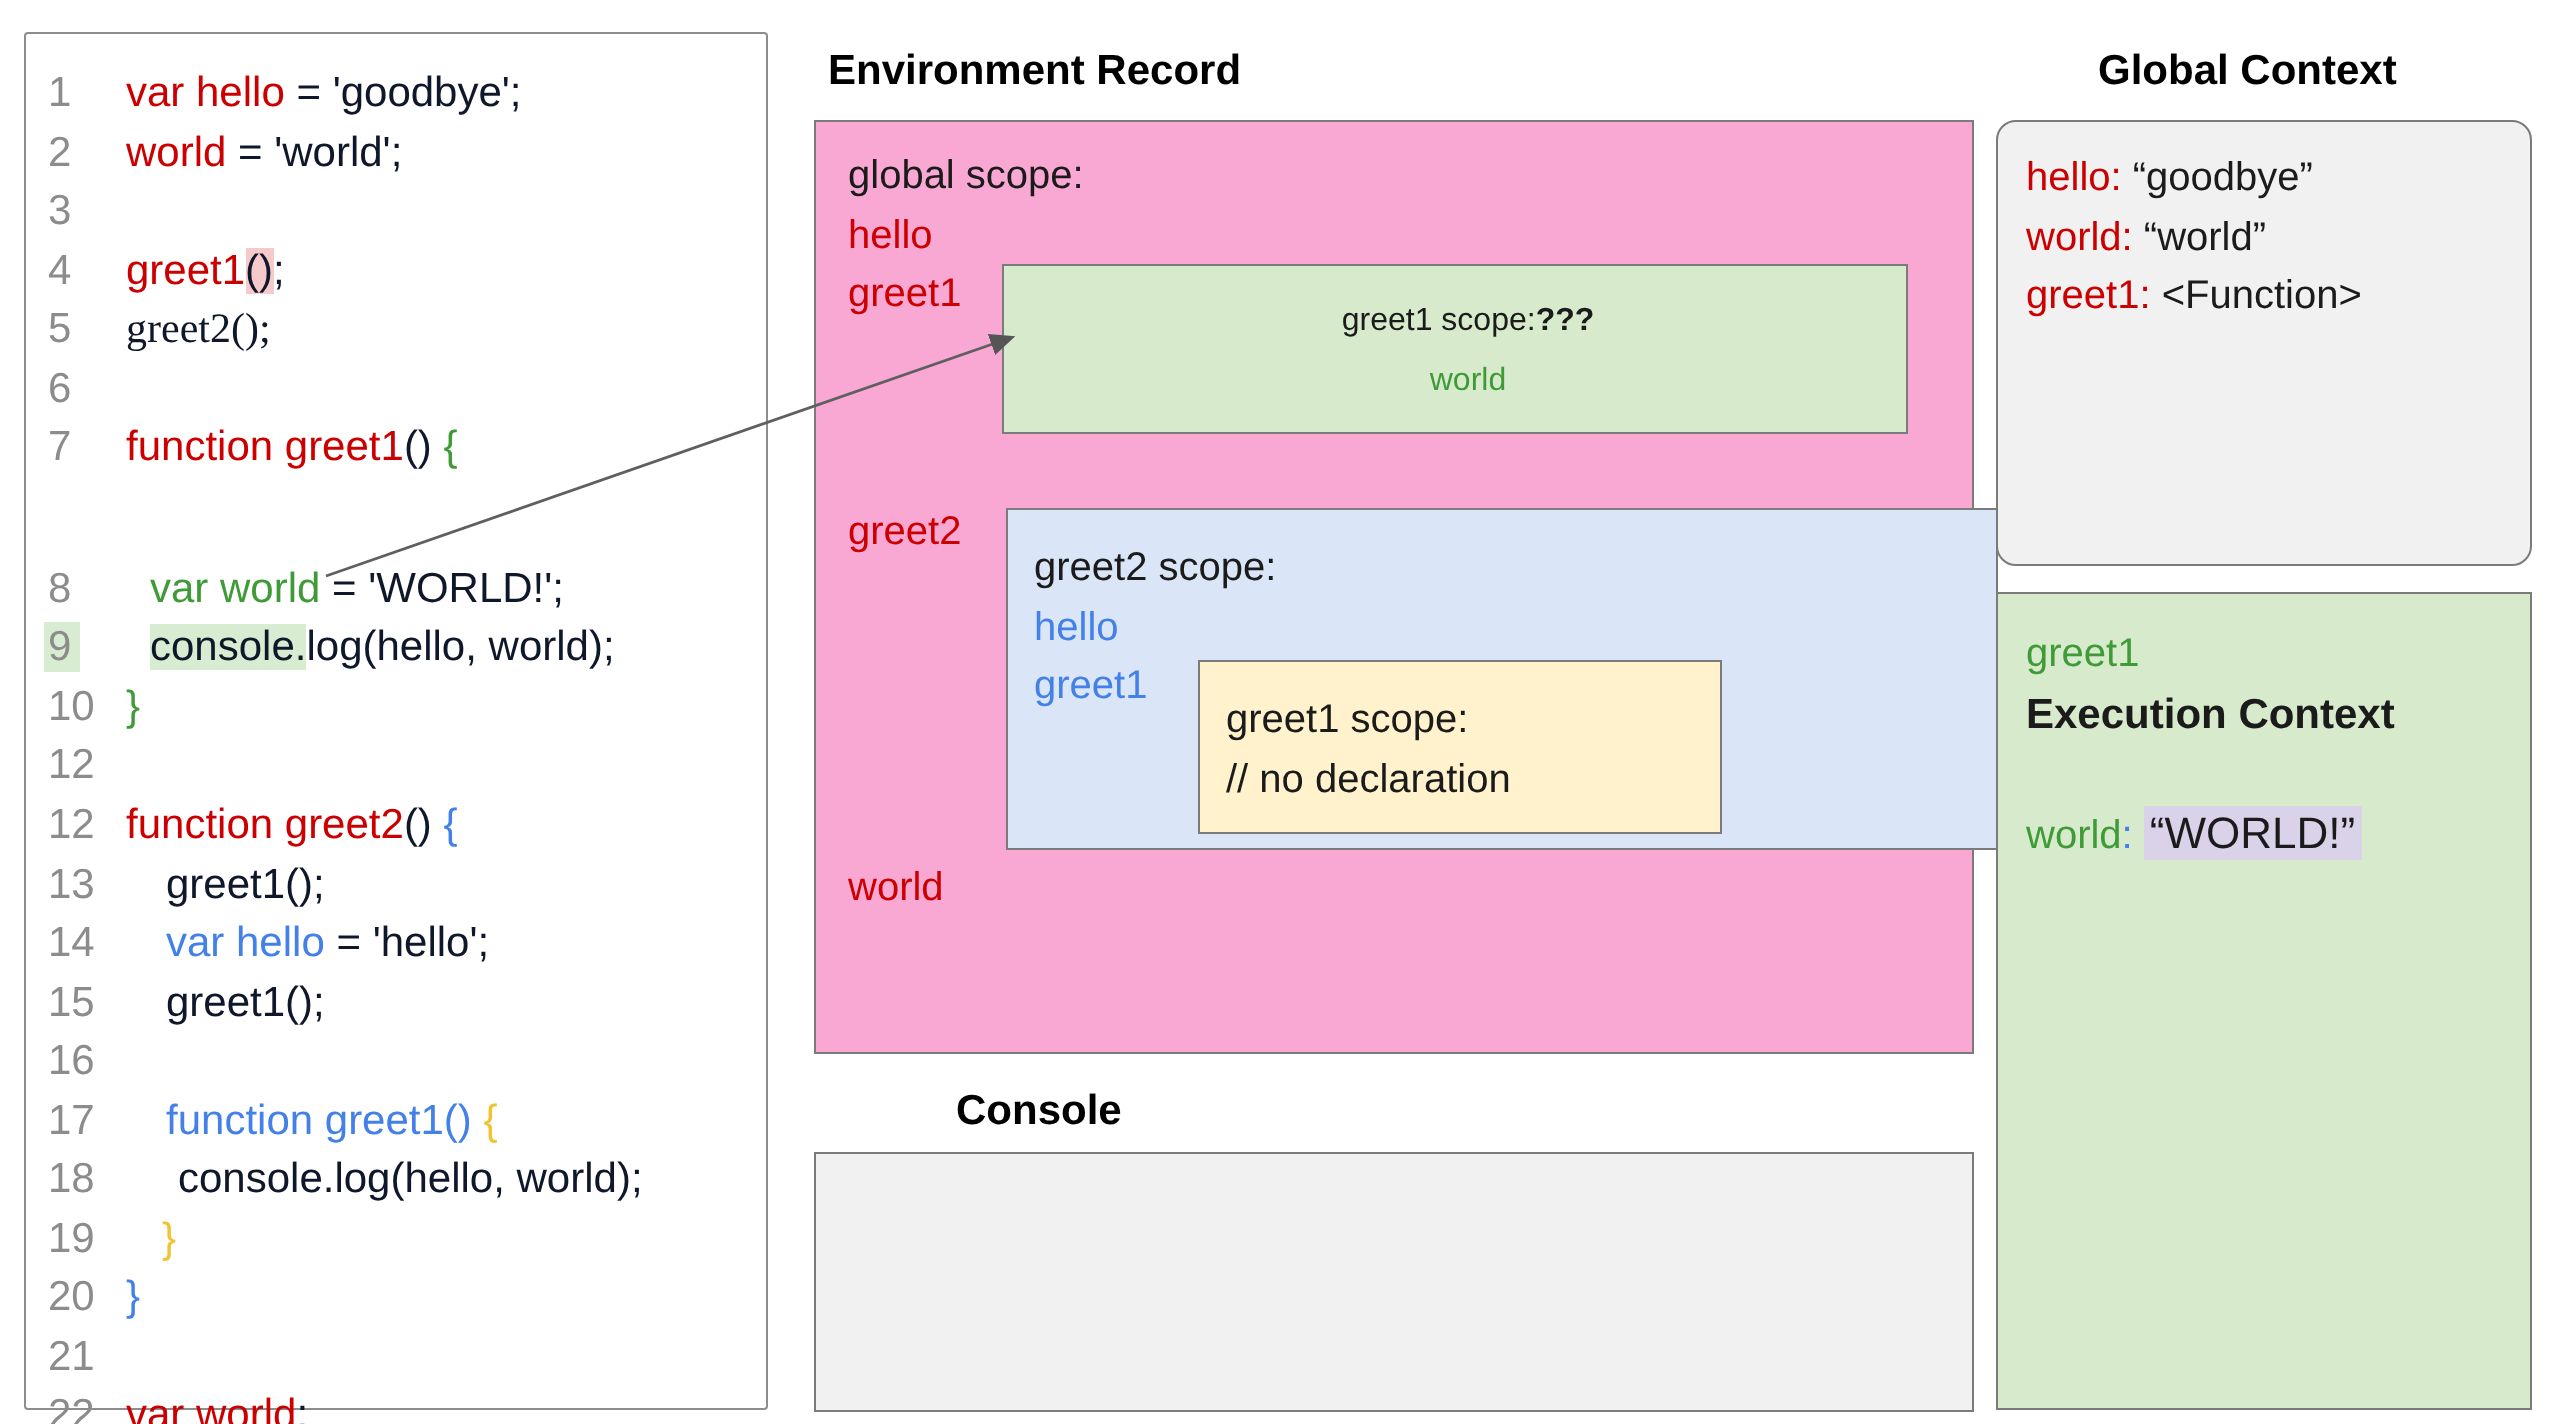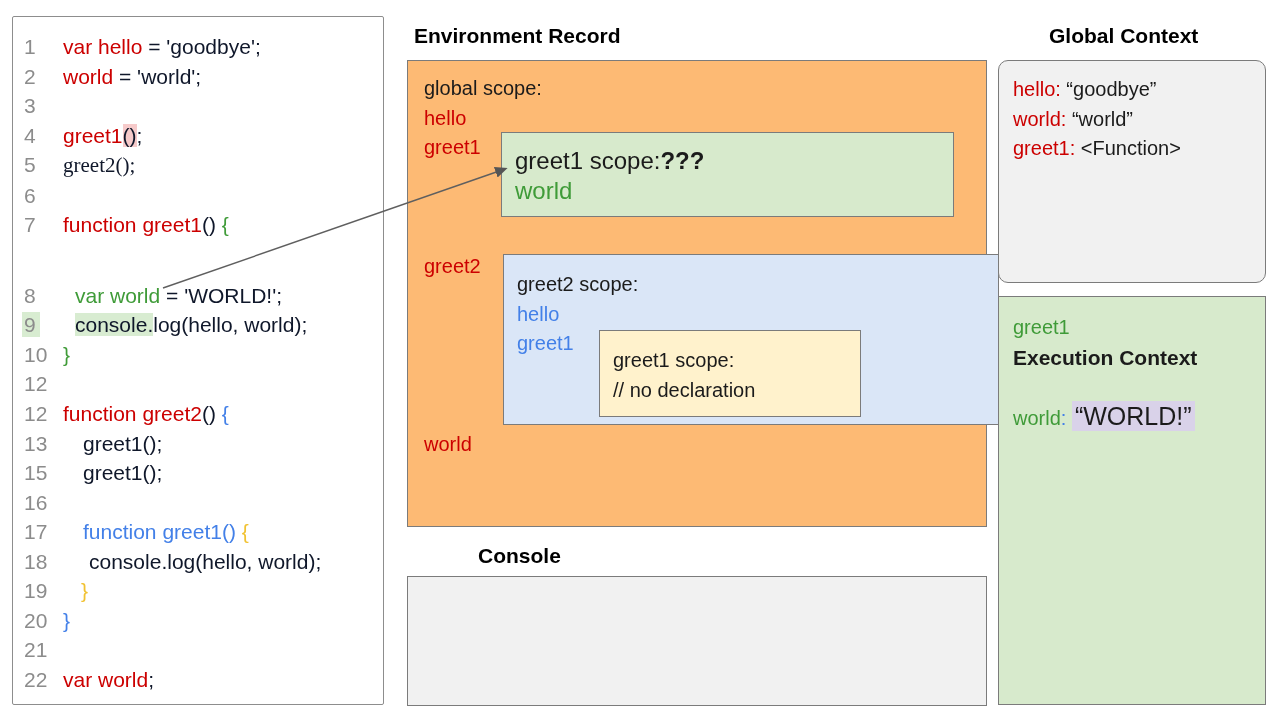--- a/index.html
+++ b/index.html
@@ -18,24 +18,24 @@
   .ln{width:39px;flex:none;color:#8c8c8c;}
   .ln .numhl{background:#d8ecd1;padding:1px 4px 1px 2px;margin-left:-2px;}
   .ct{flex:none;}
   .c-k{color:#0f172a}.c-red{color:#cc0000}.c-green{color:#3f9b38}
   .c-blue{color:#4380e8}.c-yellow{color:#f1c232}
   .h-pink{background:#f6caca}.h-green{background:#d8ecd1}
   
   .sec-title{position:absolute;font-size:21px;font-weight:bold;color:#000;}
   
   .box{position:absolute;box-sizing:border-box;border:1.5px solid #7b7b7b;}
-  .env-box{left:407px;top:60px;width:580px;height:467px;background:#fdba74;}
+  .env-box{left:407px;top:60px;width:580px;height:467px;background:#f9a8d4;}
   .env-label{position:absolute;left:16px;font-size:20px;line-height:29.5px;}
   .red-t{color:#cc0000}.green-t{color:#3f9b38}.blue-t{color:#4380e8}.black-t{color:#1b1b1b}
-  .greet1-box{left:93px;top:71px;width:453px;height:85px;background:#d7eacc;padding:13px 0 0 13px;font-size:24px;line-height:29.5px;}
+  .greet1-box{left:93px;top:71px;width:453px;height:85px;background:#d7eacc;padding:13px 0 0 13px;font-size:16px;line-height:29.5px;text-align:center;}
   .greet2-box{left:95px;top:193px;width:496px;height:171px;background:#dae6f7;padding:15px 0 0 13px;font-size:20px;line-height:29.5px;}
   .inner-yellow-box{left:95px;top:75px;width:262px;height:87px;background:#fff2cc;padding:15px 0 0 13px;font-size:20px;line-height:29.5px;}
   .console-box{left:407px;top:576px;width:580px;height:130px;background:#f1f1f1;}
   .gctx-box{left:998px;top:60px;width:268px;height:223px;background:#f1f1f1;padding:14px 0 0 14px;font-size:20px;line-height:29.5px;border-radius:10px;}
   .ectx-box{left:998px;top:296px;width:268px;height:409px;background:#d7eacc;padding:16px 0 0 14px;font-size:20px;line-height:29.5px;}
   .bold{font-weight:bold;}
   .lavender{background:#d9d2e9;padding:1px 3px;}
   .arrow-svg{position:absolute;left:0;top:0;pointer-events:none;}
 </style>
 </head>
@@ -51,20 +51,21 @@
         <div class="cl"><span class="ln">4</span><span class="ct" style="padding-left: 0px;"><span class="c-red">greet1</span><span class="c-k h-pink">()</span><span class="c-k">;</span></span></div>
         <div class="cl"><span class="ln">5</span><span class="ct" style="padding-left: 0px; font-family: Liberation Serif, serif;"><span class="c-k">greet2();</span></span></div>
         <div class="cl"><span class="ln">6</span><span class="ct" style="padding-left: 0px;"></span></div>
         <div class="cl"><span class="ln">7</span><span class="ct" style="padding-left: 0px;"><span class="c-red">function greet1</span><span class="c-k">() </span><span class="c-green">{</span></span></div>
         <div class="cl"><span class="ln">8</span><span class="ct" style="padding-left: 12px; margin-top: 41px;"><span class="c-green">var world</span><span class="c-k"> = 'WORLD!';</span></span></div>
         <div class="cl"><span class="ln"><span class="numhl">9</span></span><span class="ct" style="padding-left: 12px;"><span class="c-k h-green">console.</span><span class="c-k">log(hello, world);</span></span></div>
         <div class="cl"><span class="ln">10</span><span class="ct" style="padding-left: 0px;"><span class="c-green">}</span></span></div>
         <div class="cl"><span class="ln">12</span><span class="ct" style="padding-left: 0px;"></span></div>
         <div class="cl"><span class="ln">12</span><span class="ct" style="padding-left: 0px;"><span class="c-red">function greet2</span><span class="c-k">() </span><span class="c-blue">{</span></span></div>
         <div class="cl"><span class="ln">13</span><span class="ct" style="padding-left: 20px;"><span class="c-k">greet1();</span></span></div>
+        <div class="cl"><span class="ln">14</span><span class="ct" style="padding-left: 20px;"><span class="c-blue">var hello</span><span class="c-k"> = 'hello';</span></span></div>
         <div class="cl"><span class="ln">15</span><span class="ct" style="padding-left: 20px;"><span class="c-k">greet1();</span></span></div>
         <div class="cl"><span class="ln">16</span><span class="ct" style="padding-left: 0px;"></span></div>
         <div class="cl"><span class="ln">17</span><span class="ct" style="padding-left: 20px;"><span class="c-blue">function greet1() </span><span class="c-yellow">{</span></span></div>
         <div class="cl"><span class="ln">18</span><span class="ct" style="padding-left: 26px;"><span class="c-k">console.log(hello, world);</span></span></div>
         <div class="cl"><span class="ln">19</span><span class="ct" style="padding-left: 18px;"><span class="c-yellow">}</span></span></div>
         <div class="cl"><span class="ln">20</span><span class="ct" style="padding-left: 0px;"><span class="c-blue">}</span></span></div>
         <div class="cl"><span class="ln">21</span><span class="ct" style="padding-left: 0px;"></span></div>
         <div class="cl"><span class="ln">22</span><span class="ct" style="padding-left: 0px;"><span class="c-red">var world</span><span class="c-k">;</span></span></div>
       </div>
   </div>
@@ -102,21 +103,21 @@
   <div class="box gctx-box" id="gctx-box">
       <div><span class="red-t">hello:</span><span class="black-t"> “goodbye”</span></div>
       <div><span class="red-t">world:</span><span class="black-t"> “world”</span></div>
       <div><span class="red-t">greet1:</span><span class="black-t"> &lt;Function&gt;</span></div>
     </div>
 
   <div class="box ectx-box">
     <div class="green-t">greet1</div>
     <div class="black-t bold" style="font-size:21px;">Execution Context</div>
     <div>&nbsp;</div>
-    <div><span class="green-t">world</span><span class="blue-t">:</span><span> </span><span class="black-t lavender" style="font-size:25px;text-align:center;">“WORLD!”</span></div>
+    <div><span class="green-t">world</span><span class="blue-t">:</span><span> </span><span class="black-t lavender" style="font-size:22px;text-align:center;">“WORLD!”</span></div>
   </div>
 
   <svg class="arrow-svg" width="1280" height="712" viewBox="0 0 1280 712">
     <defs>
       <marker id="ah" markerWidth="9" markerHeight="8" refX="7" refY="4" orient="auto">
         <path d="M0,0 L9,4 L0,8 z" fill="#555555"></path>
       </marker>
     </defs>
     <line x1="163" y1="288" x2="505" y2="169" stroke="#5f5f5f" stroke-width="1.4" marker-end="url(#ah)"></line>
   </svg>

